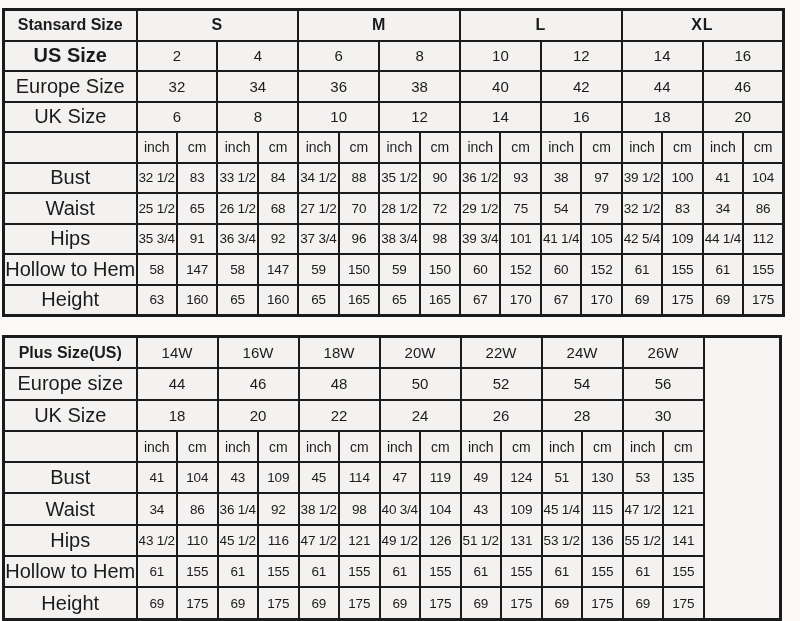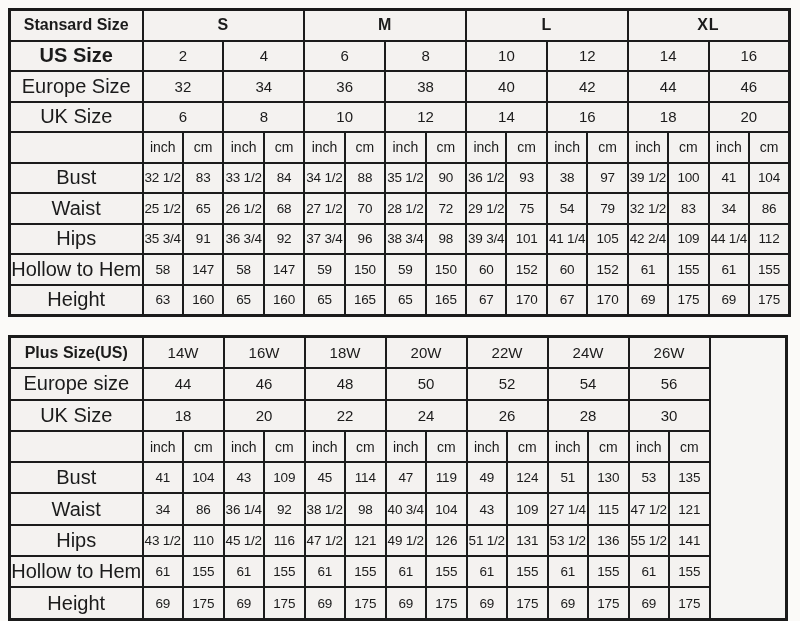--- a/index.html
+++ b/index.html
@@ -5,21 +5,21 @@
   html, body {
     margin: 0;
     padding: 0;
     width: 800px;
     height: 621px;
     background: #fbfaf8;
     font-family: "Liberation Sans", sans-serif;
     color: #1b1b1b;
   }
   .chart-wrap {
-    padding: 8px 0 0 8px;
+    padding: 8px 0 0 2px;
   }
   table.size-table {
     border-collapse: collapse;
     table-layout: fixed;
     background: #f4f2f0;
     border: 3px solid #1b1b1b;
   }
   #table-0 { width: 783px; margin-bottom: 18px; }
   #table-1 { width: 780px; }
   td {
@@ -172,21 +172,21 @@
           <td class="value-cell measure-cell">36 3/4</td>
           <td class="value-cell measure-cell">92</td>
           <td class="value-cell measure-cell">37 3/4</td>
           <td class="value-cell measure-cell">96</td>
           <td class="value-cell measure-cell">38 3/4</td>
           <td class="value-cell measure-cell">98</td>
           <td class="value-cell measure-cell">39 3/4</td>
           <td class="value-cell measure-cell">101</td>
           <td class="value-cell measure-cell">41 1/4</td>
           <td class="value-cell measure-cell">105</td>
-          <td class="value-cell measure-cell">42 2/4</td>
+          <td class="value-cell measure-cell">42 5/4</td>
           <td class="value-cell measure-cell">109</td>
           <td class="value-cell measure-cell">44 1/4</td>
           <td class="value-cell measure-cell">112</td>
         </tr>
         <tr>
           <td class="label-cell">Hollow to Hem</td>
           <td class="value-cell measure-cell">58</td>
           <td class="value-cell measure-cell">147</td>
           <td class="value-cell measure-cell">58</td>
           <td class="value-cell measure-cell">147</td>
@@ -314,21 +314,21 @@
           <td class="value-cell measure-cell">34</td>
           <td class="value-cell measure-cell">86</td>
           <td class="value-cell measure-cell">36 1/4</td>
           <td class="value-cell measure-cell">92</td>
           <td class="value-cell measure-cell">38 1/2</td>
           <td class="value-cell measure-cell">98</td>
           <td class="value-cell measure-cell">40 3/4</td>
           <td class="value-cell measure-cell">104</td>
           <td class="value-cell measure-cell">43</td>
           <td class="value-cell measure-cell">109</td>
-          <td class="value-cell measure-cell">27 1/4</td>
+          <td class="value-cell measure-cell">45 1/4</td>
           <td class="value-cell measure-cell">115</td>
           <td class="value-cell measure-cell">47 1/2</td>
           <td class="value-cell measure-cell">121</td>
         </tr>
         <tr>
           <td class="label-cell">Hips</td>
           <td class="value-cell measure-cell">43 1/2</td>
           <td class="value-cell measure-cell">110</td>
           <td class="value-cell measure-cell">45 1/2</td>
           <td class="value-cell measure-cell">116</td>

